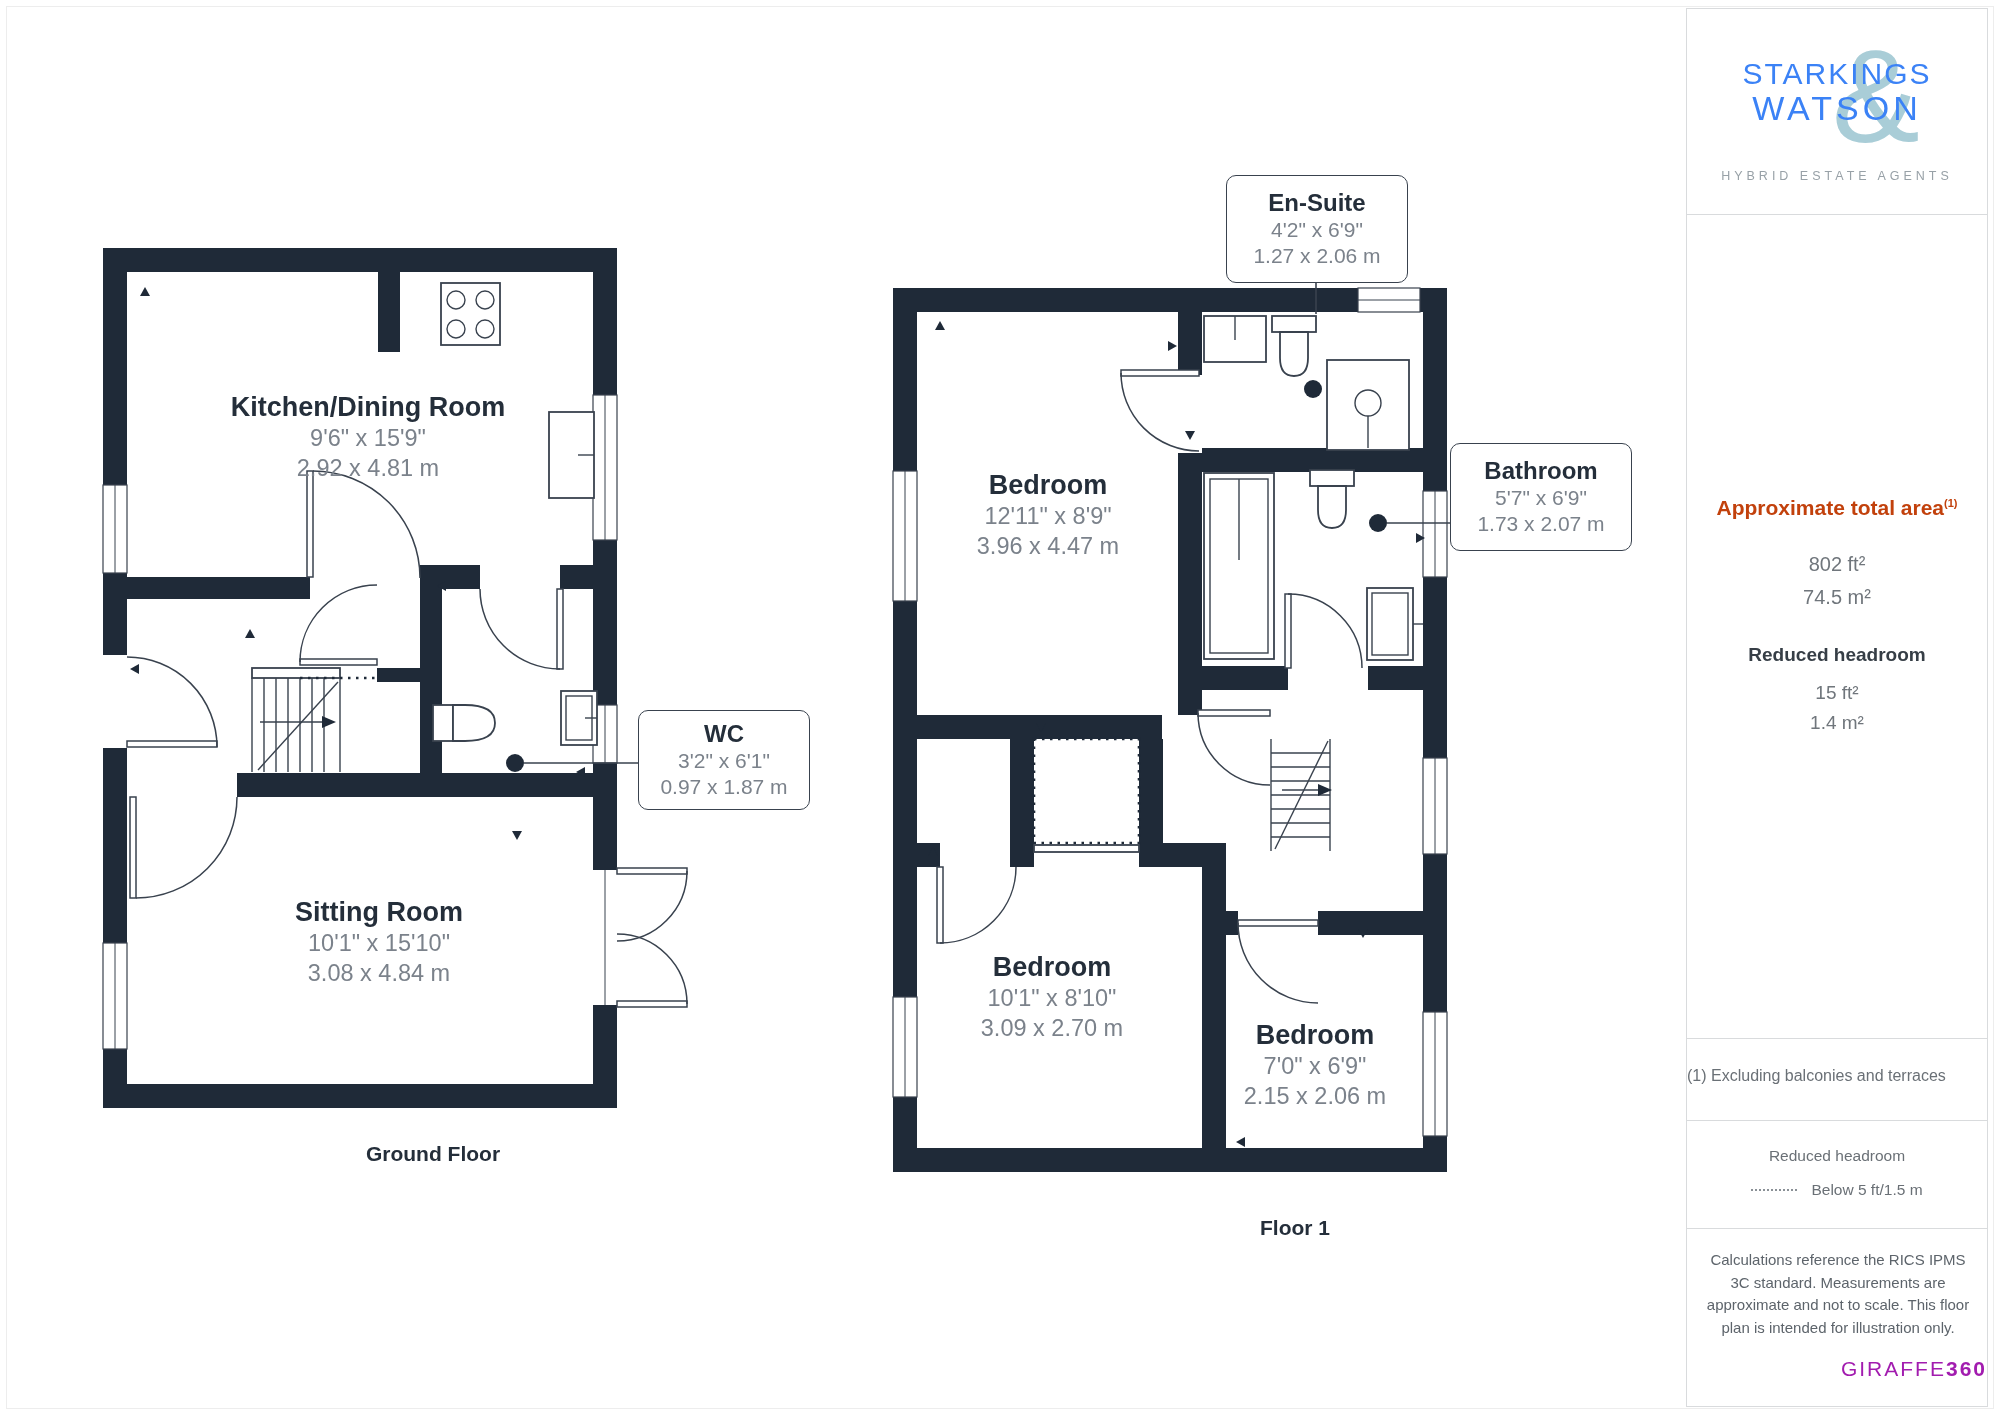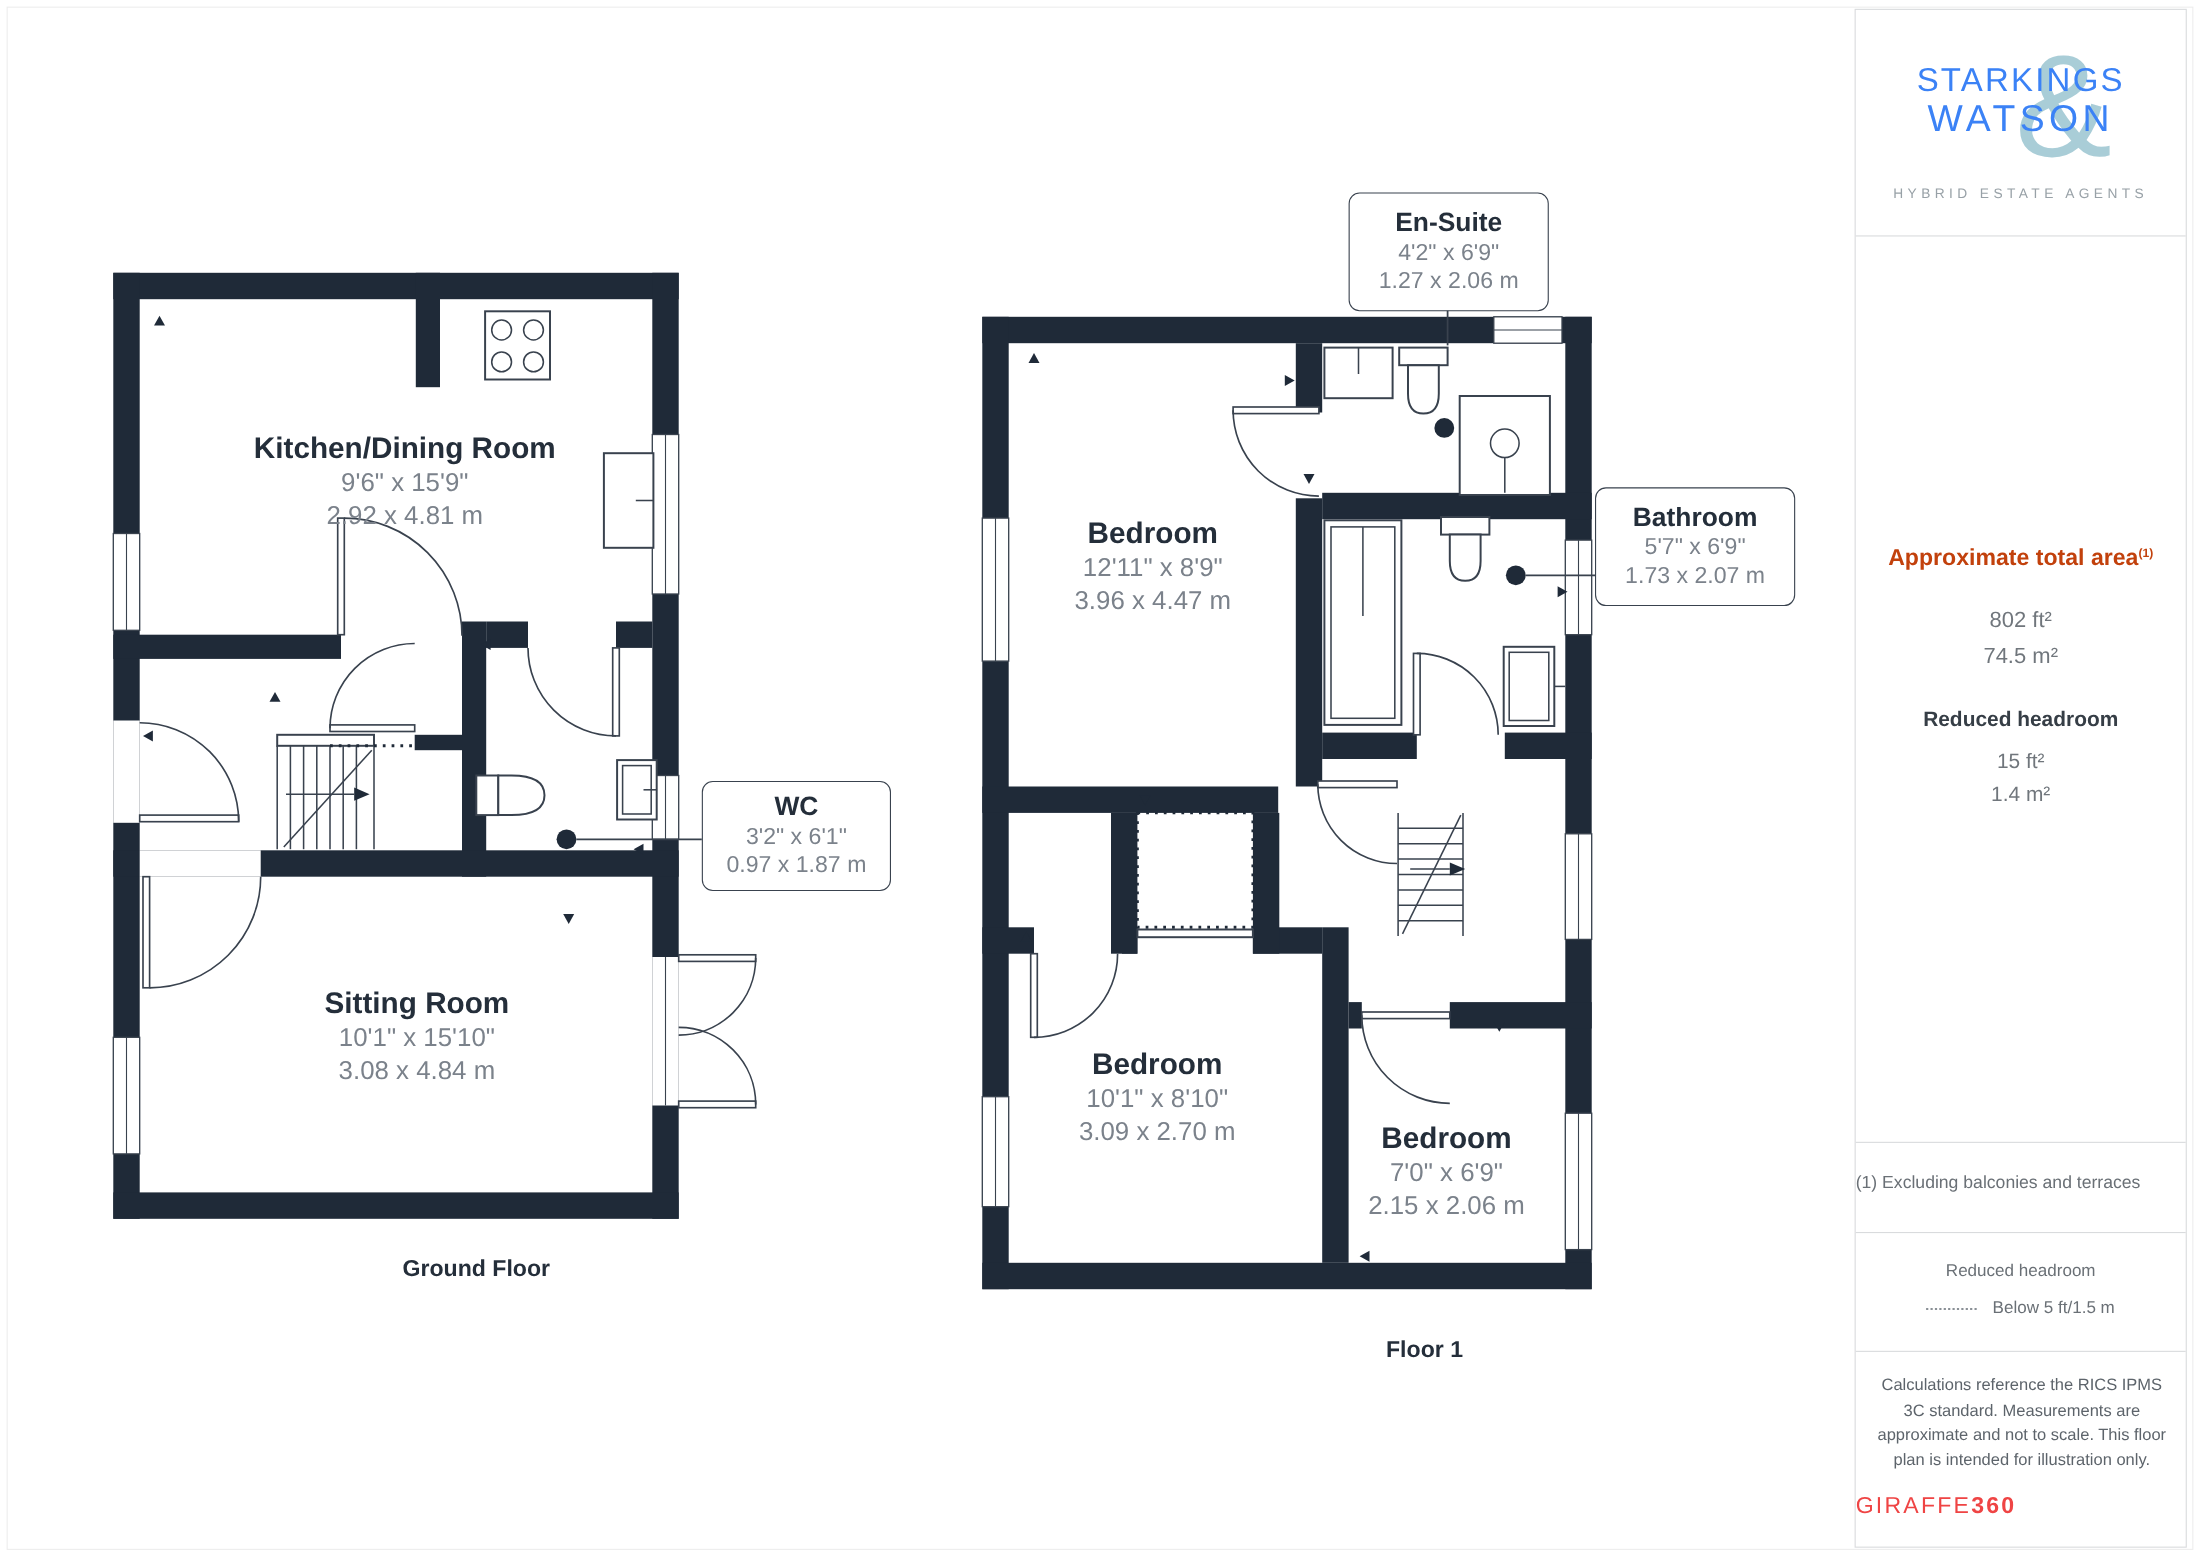--- a/index.html
+++ b/index.html
@@ -57,21 +57,21 @@
   .stat-title2{font-size:19px;font-weight:700;color:#363e46;margin:30px 0 12px 0;}
   .stat-val2{font-size:19px;color:#70767c;line-height:1.6;}
 
   #footnote{position:absolute;top:1058px;width:100%;text-align:left;font-size:16px;color:var(--muted_text);}
   #legend-title{position:absolute;top:1138px;width:100%;text-align:center;font-size:15.5px;color:var(--muted_text);}
   #legend-row{position:absolute;top:1172px;width:100%;display:flex;justify-content:center;align-items:center;gap:14px;}
   .legend-dash{display:inline-block;width:46px;border-top:2px dotted #8a9096;height:0;}
   .legend-label{font-size:15.5px;color:var(--muted_text);}
   #disclaimer{position:absolute;top:1240px;left:18px;width:266px;text-align:center;font-size:15px;
               line-height:1.5;color:#5d646b;}
-  #giraffe{position:absolute;top:1348px;width:100%;text-align:left;font-size:21px;letter-spacing:2px;color:#ef4444;}
+  #giraffe{position:absolute;top:1348px;width:100%;text-align:right;font-size:21px;letter-spacing:2px;color:#a21caf;}
   #giraffe b{font-weight:700;}
 </style>
 </head>
 <body>
 
 <div id="page">
   <div class="page-border"></div>
 
   <svg width="2000" height="1415" viewBox="0 0 2000 1415">
 

